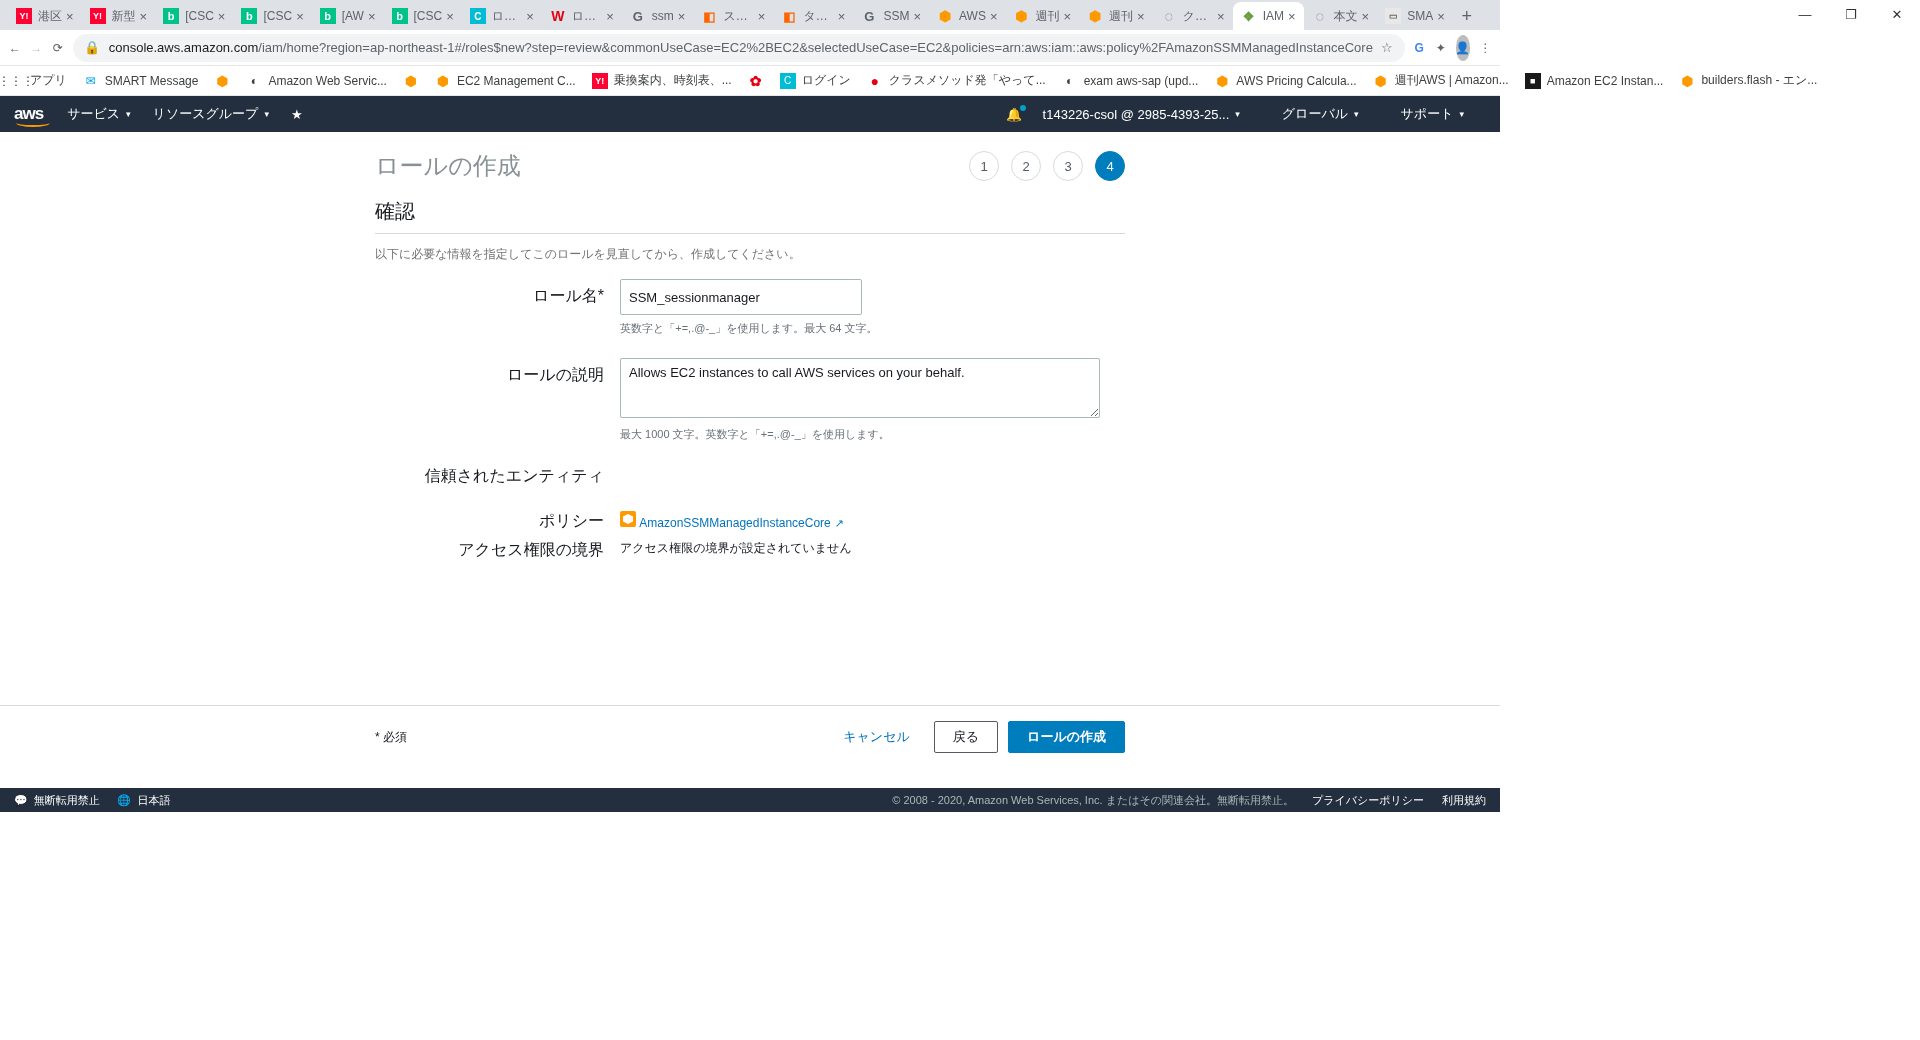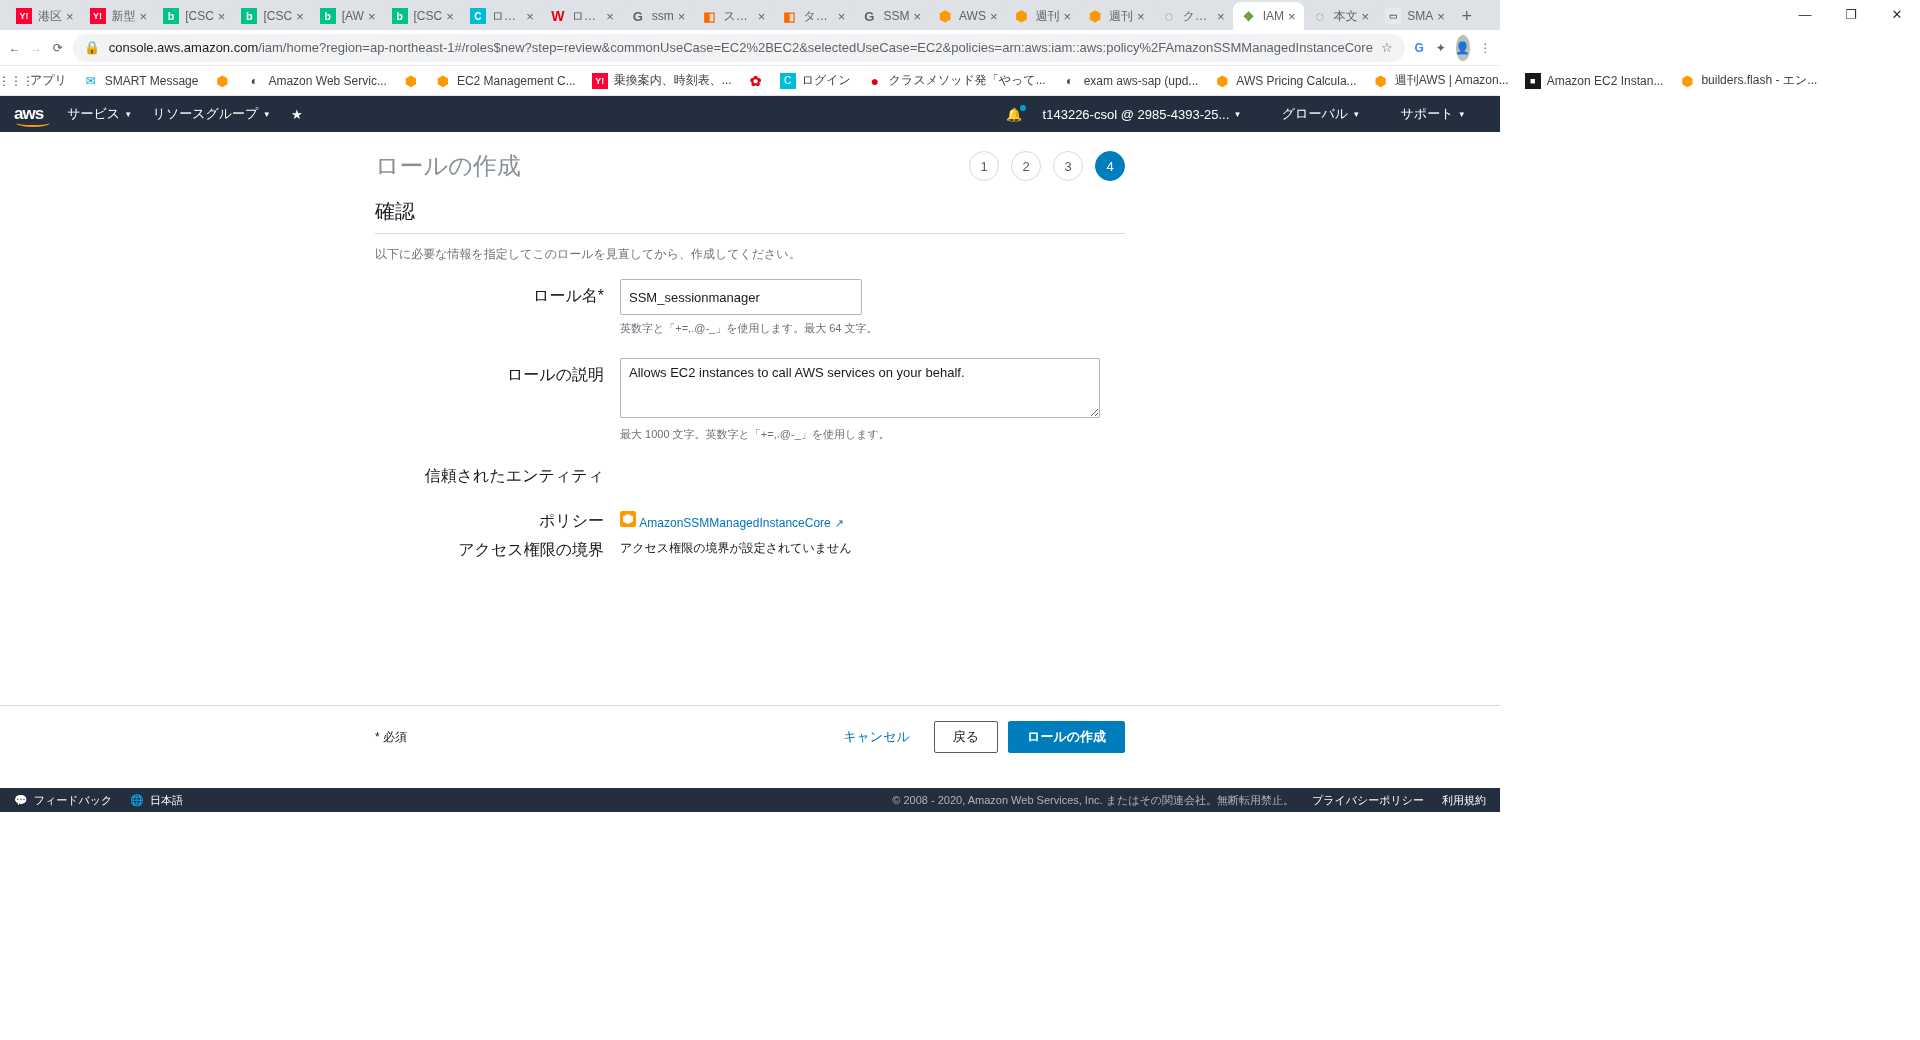--- a/index.html
+++ b/index.html
@@ -343,21 +343,21 @@
           <button class="btn-default">戻る</button>
           <button class="btn-primary">ロールの作成</button>
         </div>
       </div>
     </div>
   </div>
 
   <div class="aws-footer">
     <span class="feedback">
         <span>💬</span>
-        <span>フィードバック</span>
+        <span>無断転用禁止</span>
       </span>
     <span class="feedback">
         <span>🌐</span>
         <span>日本語</span>
       </span>
     <span class="sp"></span>
     <span style="color:#aab7b8">© 2008 - 2020, Amazon Web Services, Inc. またはその関連会社。無断転用禁止。</span>
     <a>プライバシーポリシー</a>
     <a>利用規約</a>
   </div>

